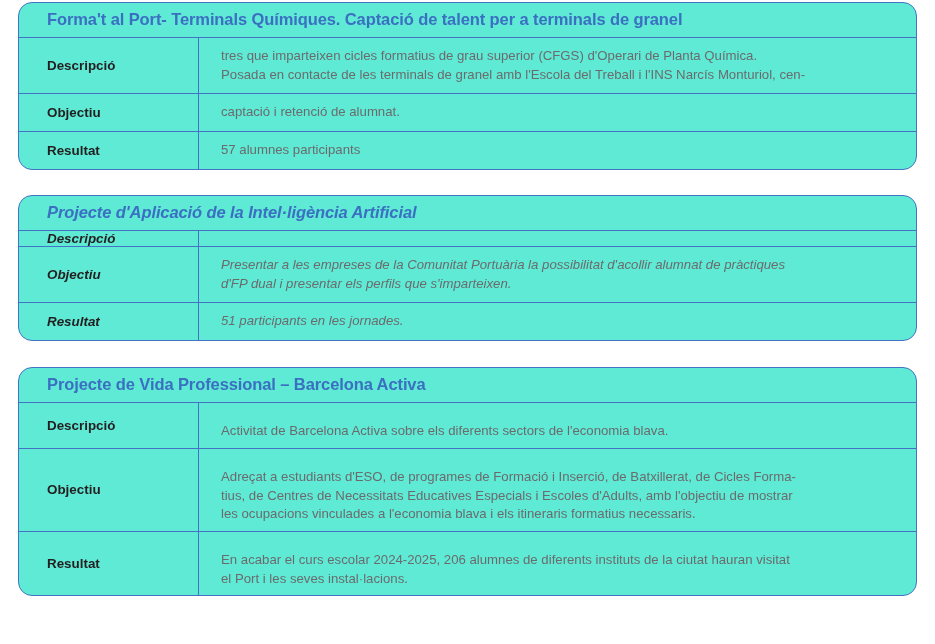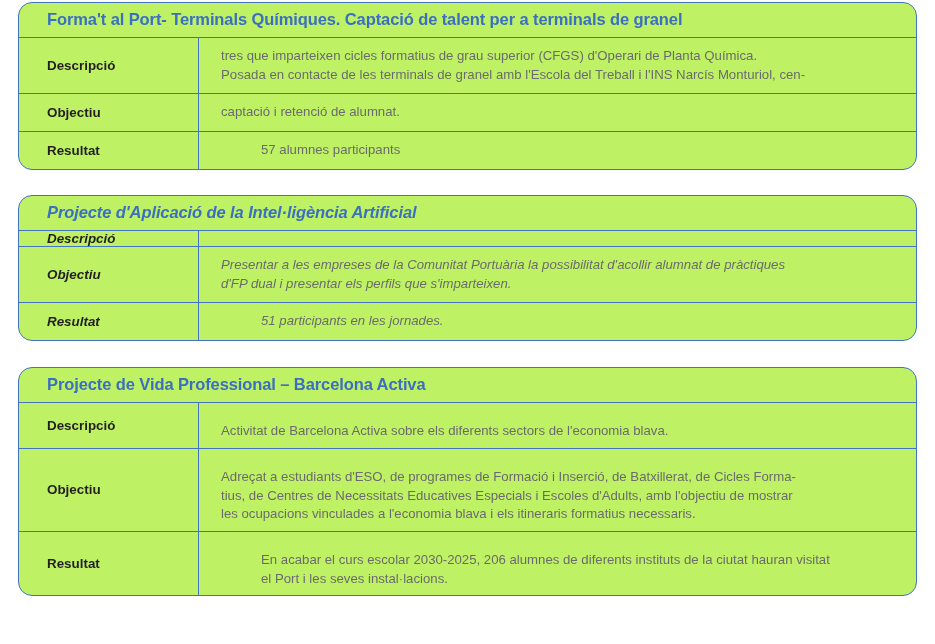--- a/index.html
+++ b/index.html
@@ -21,21 +21,21 @@
     position: relative;
     box-sizing: border-box;
     padding: 0 18px;
   }
 
   
   .card {
     position: relative;
     border: 1.5px solid #4573c4;
     border-radius: 14px;
-    background: #bef264;
+    background: #5eead4;
     box-sizing: border-box;
     overflow: hidden;
   }
   .card--t1 { margin-top: 2px; }
   .card--t2 { margin-top: 25px; font-style: italic; }
   .card--t3 { margin-top: 26px; }
 
   
   .card-title {
     color: #3b6fc1;
@@ -47,21 +47,21 @@
     line-height: 1.15;
     white-space: nowrap;
   }
 
   
   .row {
     display: flex;
     align-items: stretch;
     border-bottom: 1.3px solid #4573c4;
   }
-  .row:last-child { border-bottom: none; gap: 40px; }
+  .row:last-child { border-bottom: none; }
 
   .row-label {
     flex: 0 0 180px;
     width: 180px;
     box-sizing: border-box;
     padding: 0 0 0 28px;
     display: flex;
     align-items: center;
     font-size: 13.4px;
     font-weight: bold;
@@ -171,20 +171,20 @@
           <span>tius, de Centres de Necessitats Educatives Especials i Escoles d'Adults, amb l'objectiu de mostrar</span>
           <span>les ocupacions vinculades a l'economia blava i els itineraris formatius necessaris.</span>
         </div>
       </div>
     </div>
 
     <div class="row">
       <div class="row-label">Resultat</div>
       <div class="row-body">
         <div>
-          <span>En acabar el curs escolar 2030-2025, 206 alumnes de diferents instituts de la ciutat hauran visitat</span>
+          <span>En acabar el curs escolar 2024-2025, 206 alumnes de diferents instituts de la ciutat hauran visitat</span>
           <span>el Port i les seves instal·lacions.</span>
         </div>
       </div>
     </div>
   </section>
 
 </div>
 
 </body></html>

